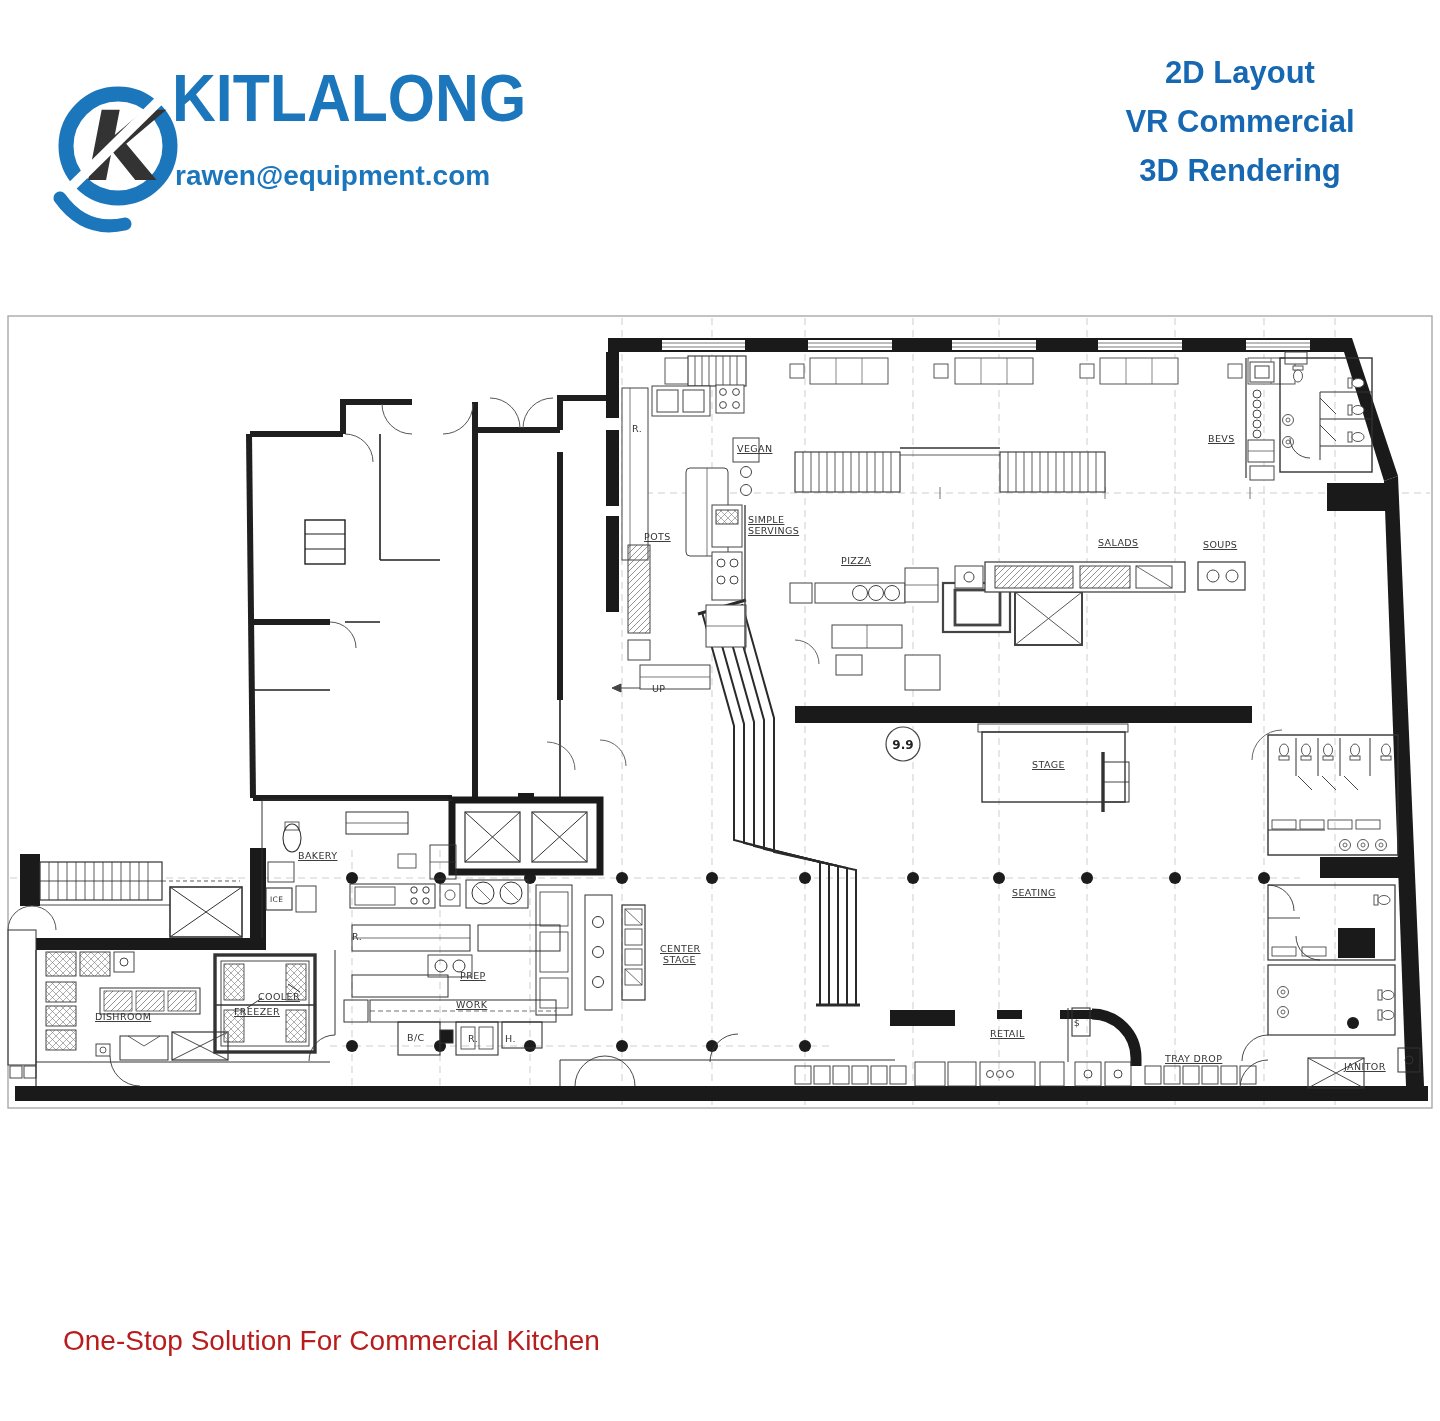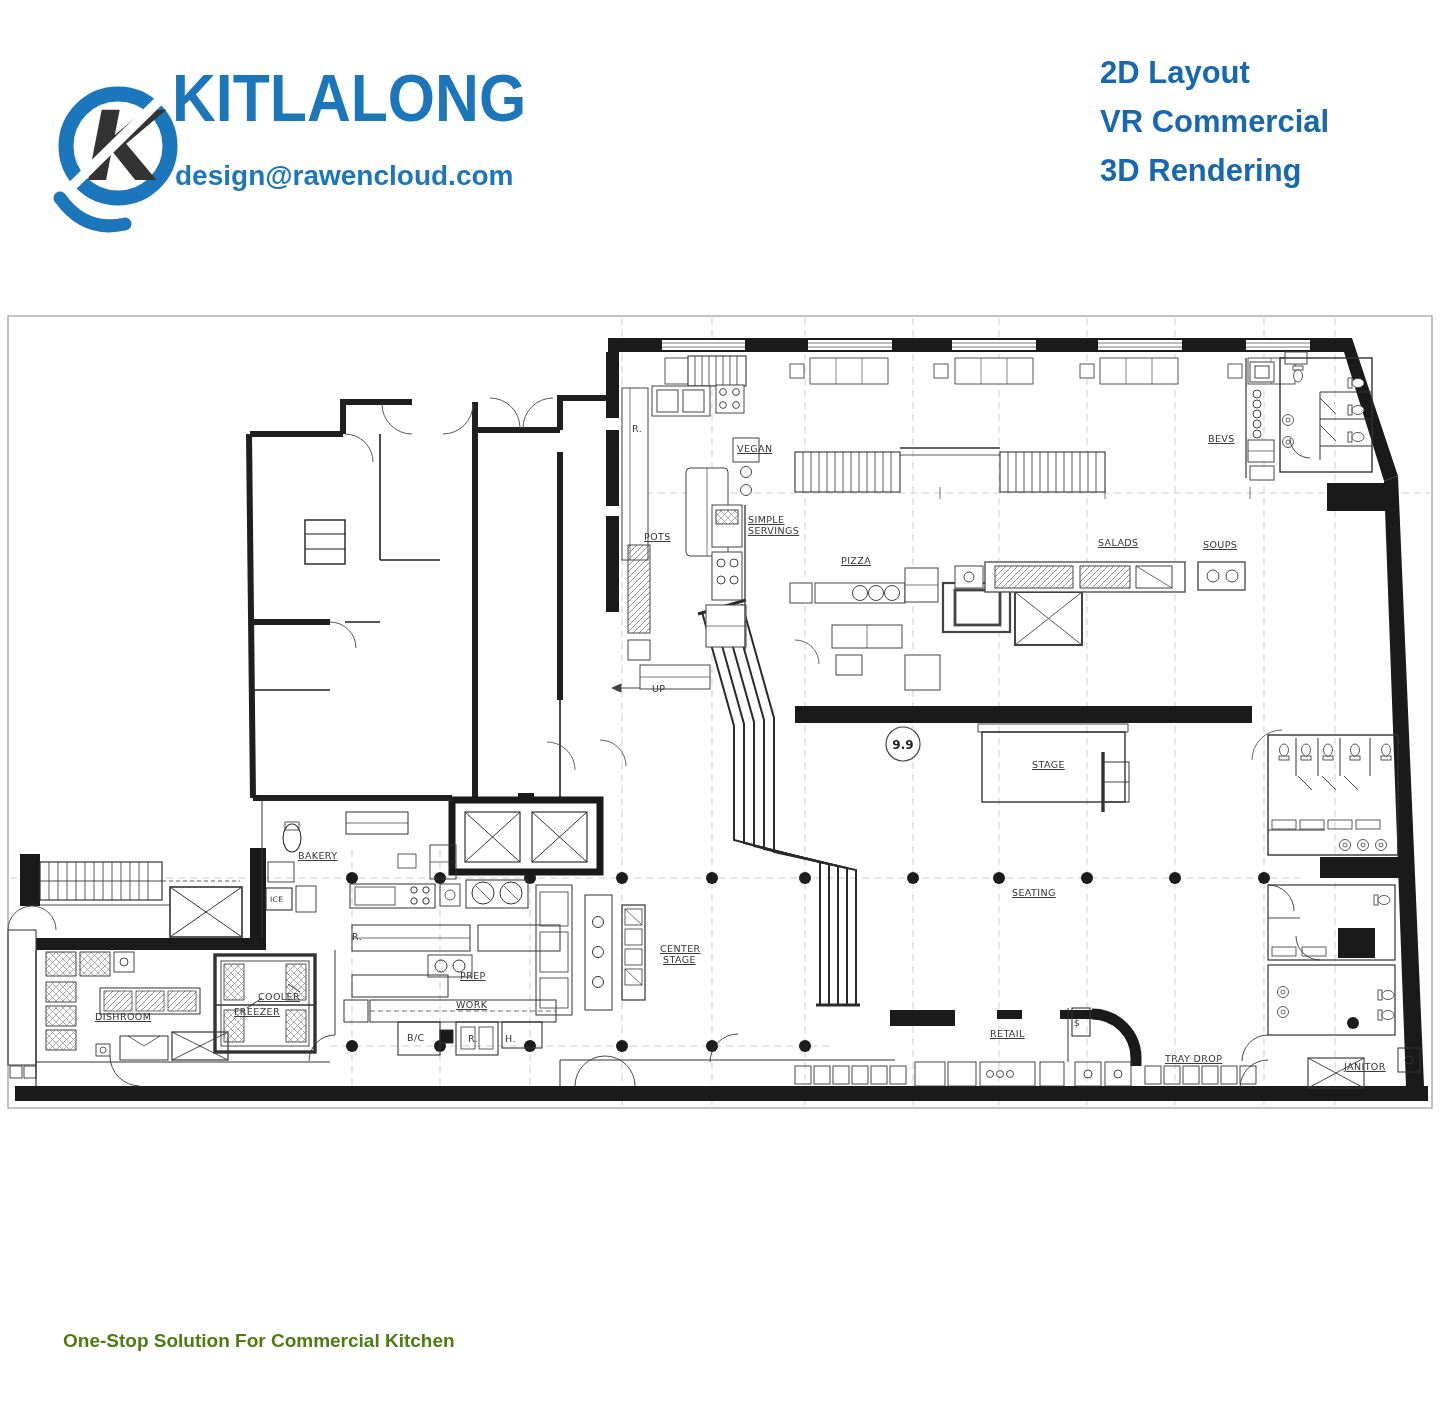--- a/index.html
+++ b/index.html
@@ -2,23 +2,23 @@
 <html><head>
 <meta charset="utf-8">
 <style>
   html,body{margin:0;padding:0;background:#fff;}
   .page{position:relative;width:1440px;height:1421px;background:#ffffff;overflow:hidden;
         font-family:"Liberation Sans",sans-serif;}
   .hdr{position:absolute;left:0;top:0;width:1440px;height:300px;}
   .brand-name{position:absolute;left:172px;top:60px;font-size:66px;font-weight:bold;
       letter-spacing:0px;color:var(--accent);transform:scaleX(.92);transform-origin:left;}
   .brand-email{position:absolute;left:175px;top:160px;font-size:28px;font-weight:bold;color:var(--accent);}
-  .services{position:absolute;left:1100px;top:48px;width:280px;
+  .services{position:absolute;left:1100px;top:48px;width:280px;text-align:center;
       font-size:31px;font-weight:bold;color:#1668b3;line-height:49px;}
-  .footer{position:absolute;left:63px;top:1316px;font-size:19px;font-weight:bold;color:#4d7c0f;line-height:50px;}
+  .footer{position:absolute;left:63px;top:1316px;font-size:28px;font-weight:normal;color:#b91c1c;line-height:50px;}
   svg text{font-family:"DejaVu Sans",sans-serif;fill:#333;}
   .lbl{font-size:9.5px;letter-spacing:.4px;text-decoration:underline;}
   .lbl2{font-size:9.5px;letter-spacing:.4px;}
   .tiny{font-size:7.5px;}
   .bub{font-size:12px;font-weight:bold;fill:#222;}
 </style>
 </head>
 <body>
 
 <div class="page" style="--accent:#1b76bc">
@@ -26,21 +26,21 @@
   <div class="hdr">
     <svg width="170" height="220" style="position:absolute;left:30px;top:28px">
       <g>
         <circle cx="88" cy="118" r="52" fill="none" stroke="#1b76bc" stroke-width="15"></circle>
         <text x="56" y="152" font-size="96" font-weight="bold" font-style="italic" fill="#1b76bc" font-family="DejaVu Sans, sans-serif">K</text>
         <line x1="28" y1="172" x2="142" y2="60" stroke="#ffffff" stroke-width="10"></line>
         <path d="M30,170 Q55,205 95,196" fill="none" stroke="#1b76bc" stroke-width="13" stroke-linecap="round"></path>
       </g>
     </svg>
     <div class="brand-name">KITLALONG</div>
-    <div class="brand-email">design@rawencloud.com</div>
+    <div class="brand-email">rawen@equipment.com</div>
     <div class="services">
       <div>2D Layout</div>
       <div>VR Commercial</div>
       <div>3D Rendering</div>
     </div>
   </div>
 
   <svg width="1440" height="1421" viewBox="0 0 1440 1421" style="position:absolute;left:0;top:0">
     <defs>
       <pattern id="hatch" patternUnits="userSpaceOnUse" width="6" height="6">

